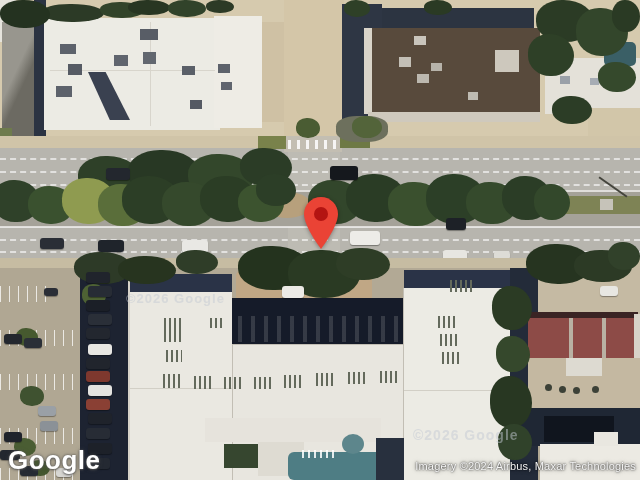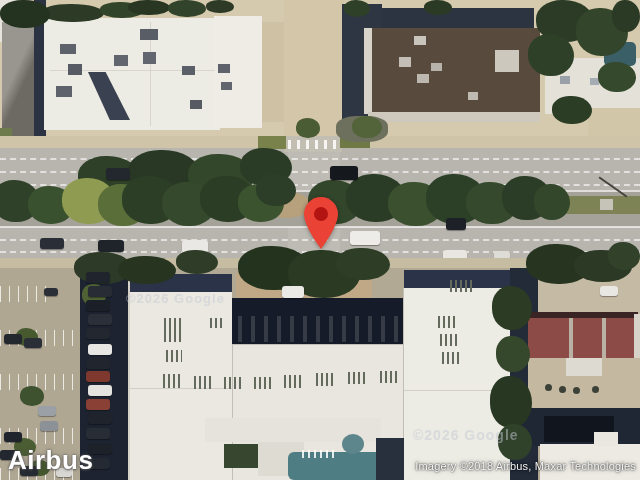--- a/index.html
+++ b/index.html
@@ -260,15 +260,15 @@
     </div>
 
   <div class="watermark wm1">©2026 Google</div>
   <div class="watermark wm2">©2026 Google</div>
 
   <svg class="pin" width="34" height="52" viewBox="0 0 34 52">
     <path d="M17 0C7.61 0 0 7.61 0 17c0 12.75 17 35 17 35s17-22.25 17-35C34 7.61 26.39 0 17 0z" fill="#EA4335"></path>
     <circle cx="17" cy="17" r="7" fill="#B31412"></circle>
   </svg>
 
-  <div class="google-logo">Airbus</div>
-  <div class="attribution">Imagery ©2018 Airbus, Maxar Technologies</div>
+  <div class="google-logo">Google</div>
+  <div class="attribution">Imagery ©2024 Airbus, Maxar Technologies</div>
 </div>
 
 </body></html>

